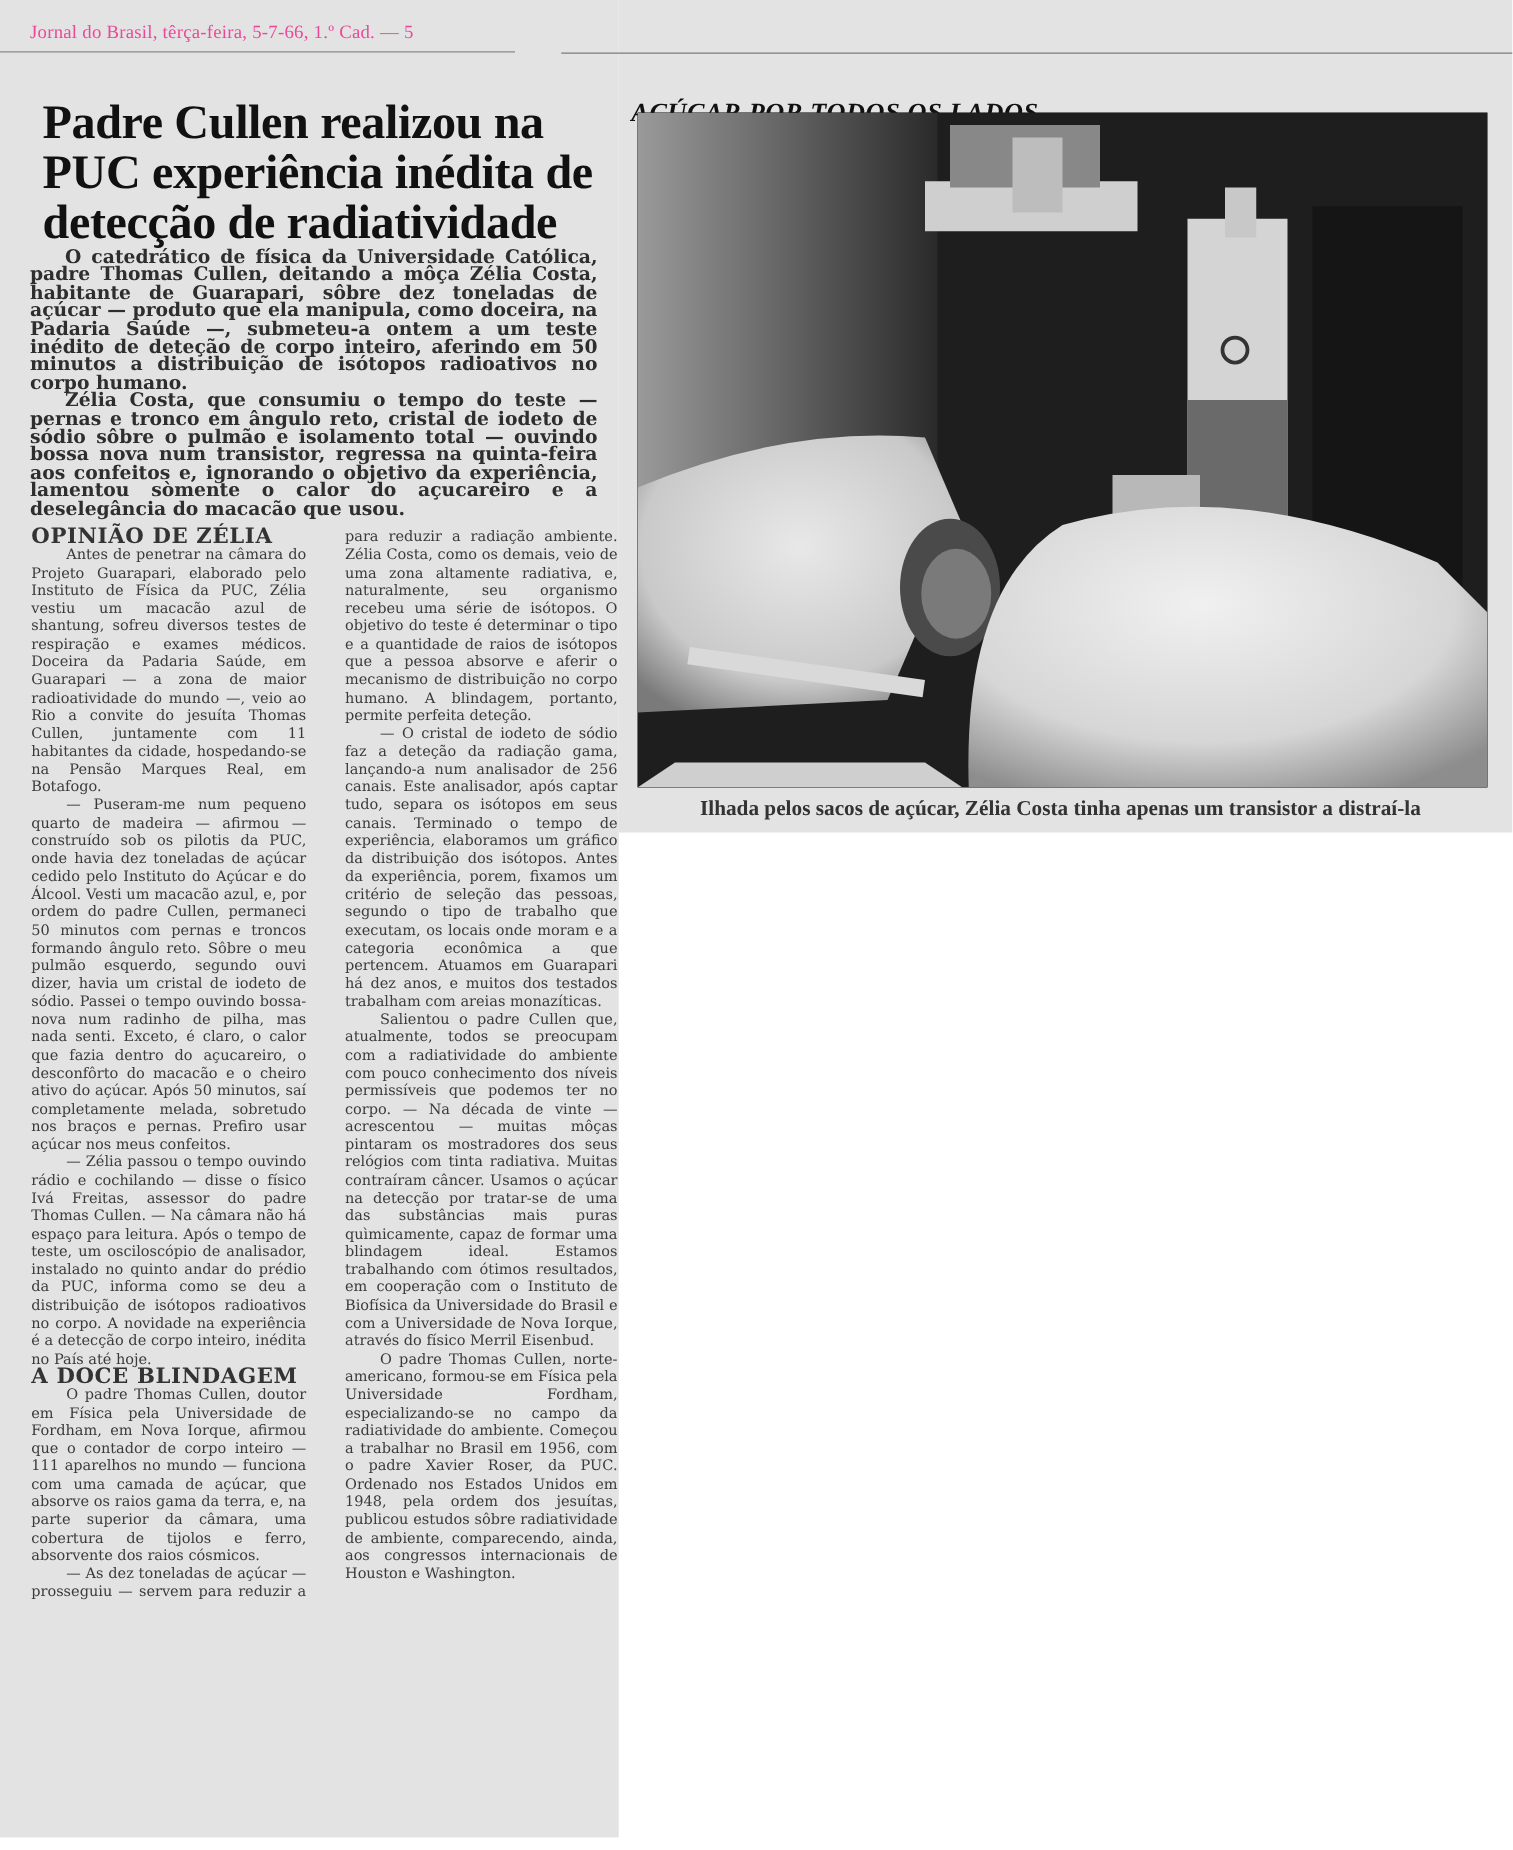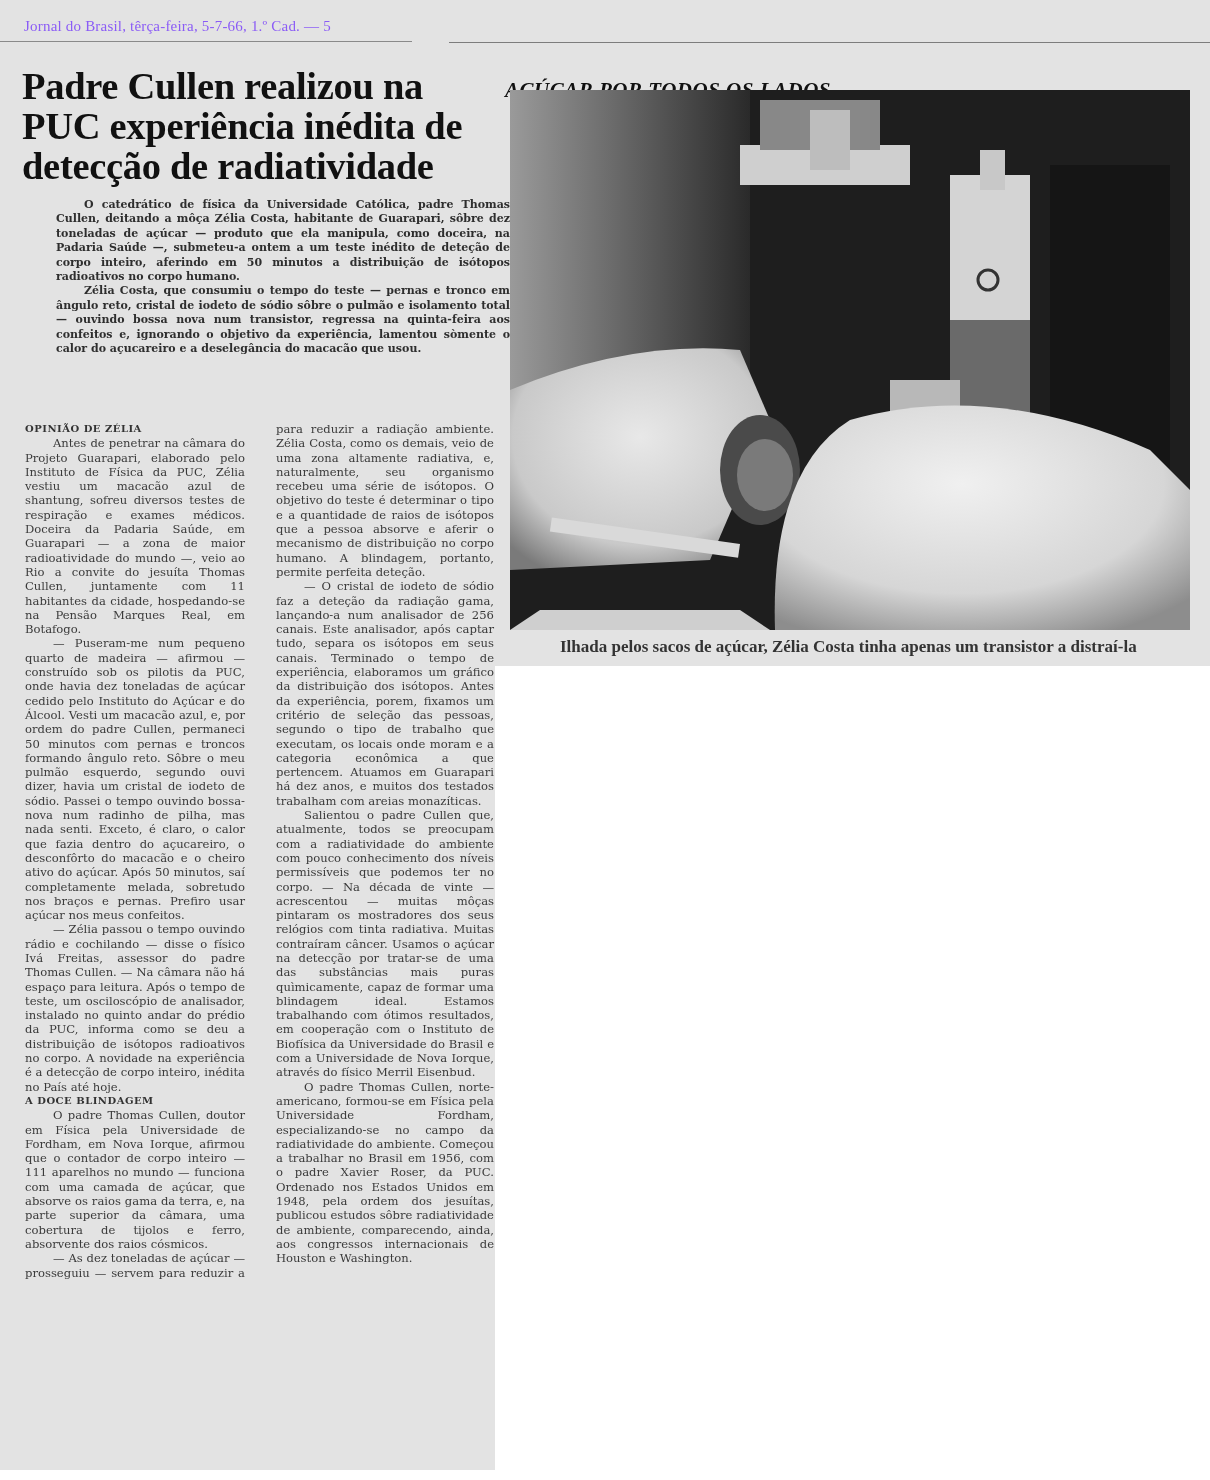--- a/index.html
+++ b/index.html
@@ -2,37 +2,37 @@
 <html><head>
 <meta charset="utf-8">
 <style>
   html, body { margin: 0; padding: 0; background: #ffffff; }
   body { width: 1210px; height: 1480px; position: relative; overflow: hidden; }
   .paper { position: absolute; background: #e3e3e3; }
   .paper-left { left: 0; top: 0; width: 495px; height: 1470px; }
   .paper-right { left: 495px; top: 0; width: 715px; height: 666px; }
 
   .masthead { position: absolute; left: 24px; top: 18px; width: 400px;
-    font-family: "Liberation Serif", serif; font-size: 15px; color: #8b5cf6; letter-spacing: 0.2px; white-space: nowrap; }
+    font-family: "Liberation Serif", serif; font-size: 15px; color: #ec4899; letter-spacing: 0.2px; white-space: nowrap; }
   .rule-left { position: absolute; left: 0; top: 41px; width: 412px; height: 1px; background: #8a8a8a; }
   .rule-right { position: absolute; left: 449px; top: 42px; width: 761px; height: 1px; background: #7d7d7d; }
 
   .headline { position: absolute; left: 22px; top: 66px; width: 460px;
     font-family: "Liberation Serif", serif; font-weight: bold; font-size: 38.5px; line-height: 40px; color: #111; letter-spacing: -0.3px; }
 
   .body-text { font-family: "DejaVu Serif", serif; font-size: 11.6px; line-height: 14.3px; color: #3a3a3a; text-align: justify; }
   .body-text p { margin: 0; text-indent: 28px; }
 
-  .lead { position: absolute; left: 24px; top: 198px; width: 454px; font-weight: bold; color: #2e2e2e; font-size: 11px; line-height: 14.4px; margin-left: 32px; }
+  .lead { position: absolute; left: 24px; top: 198px; width: 454px; font-weight: bold; color: #2e2e2e; font-size: 15px; line-height: 14.4px; }
 
   .col { position: absolute; width: 220px; }
   .col-a { left: 25px; top: 422px; }
   .col-b { left: 276px; top: 422px; width: 218px; }
 
-  .subhead { font-family: "DejaVu Serif", serif; font-weight: bold; font-size: 10px; color: #333; margin: 0 0 14px 0; text-indent: 0 !important; letter-spacing: 0.5px; }
+  .subhead { font-family: "DejaVu Serif", serif; font-weight: bold; font-size: 17px; color: #333; margin: 0 0 14px 0; text-indent: 0 !important; letter-spacing: 0.5px; }
   .subhead.second { margin-top: 0; }
 
   .kicker { position: absolute; left: 505px; top: 78px;
     font-family: "Liberation Serif", serif; font-style: italic; font-weight: bold; font-size: 21px; color: #111; letter-spacing: 0.5px; }
 
   .photo { position: absolute; left: 510px; top: 90px; width: 680px; height: 540px; background: #1c1c1c; overflow: hidden; }
   .photo svg { display: block; }
 
   .caption { position: absolute; left: 560px; top: 637px; width: 620px;
     font-family: "Liberation Serif", serif; font-weight: bold; font-size: 17px; color: #333; white-space: nowrap; }
@@ -40,21 +40,21 @@
 </head>
 <body>
 
 <div class="paper paper-left"></div>
 <div class="paper paper-right"></div>
 
 <div class="masthead">Jornal do Brasil, têrça-feira, 5-7-66, 1.º Cad. — 5</div>
 <div class="rule-left"></div>
 <div class="rule-right"></div>
 
-<h1 class="headline" style="margin:0;">Padre Cullen realizou na PUC experiência inédita de detecção de radiatividade</h1>
+<h1 class="headline" style="margin:12px;">Padre Cullen realizou na PUC experiência inédita de detecção de radiatividade</h1>
 
 <div class="lead body-text">
   <p>O catedrático de física da Universidade Católica, padre Thomas Cullen, deitando a môça Zélia Costa, habitante de Guarapari, sôbre dez toneladas de açúcar — produto que ela manipula, como doceira, na Padaria Saúde —, submeteu-a ontem a um teste inédito de deteção de corpo inteiro, aferindo em 50 minutos a distribuição de isótopos radioativos no corpo humano.</p>
   <p>Zélia Costa, que consumiu o tempo do teste — pernas e tronco em ângulo reto, cristal de iodeto de sódio sôbre o pulmão e isolamento total — ouvindo bossa nova num transistor, regressa na quinta-feira aos confeitos e, ignorando o objetivo da experiência, lamentou sòmente o calor do açucareiro e a deselegância do macacão que usou.</p>
 </div>
 
 <div class="col col-a body-text">
   <p class="subhead">OPINIÃO DE ZÉLIA</p>
   <p>Antes de penetrar na câmara do Projeto Guarapari, elaborado pelo Instituto de Física da PUC, Zélia vestiu um macacão azul de shantung, sofreu diversos testes de respiração e exames médicos. Doceira da Padaria Saúde, em Guarapari — a zona de maior radioatividade do mundo —, veio ao Rio a convite do jesuíta Thomas Cullen, juntamente com 11 habitantes da cidade, hospedando-se na Pensão Marques Real, em Botafogo.</p>
   <p>— Puseram-me num pequeno quarto de madeira — afirmou — construído sob os pilotis da PUC, onde havia dez toneladas de açúcar cedido pelo Instituto do Açúcar e do Álcool. Vesti um macacão azul, e, por ordem do padre Cullen, permaneci 50 minutos com pernas e troncos formando ângulo reto. Sôbre o meu pulmão esquerdo, segundo ouvi dizer, havia um cristal de iodeto de sódio. Passei o tempo ouvindo bossa-nova num radinho de pilha, mas nada senti. Exceto, é claro, o calor que fazia dentro do açucareiro, o desconfôrto do macacão e o cheiro ativo do açúcar. Após 50 minutos, saí completamente melada, sobretudo nos braços e pernas. Prefiro usar açúcar nos meus confeitos.</p>

